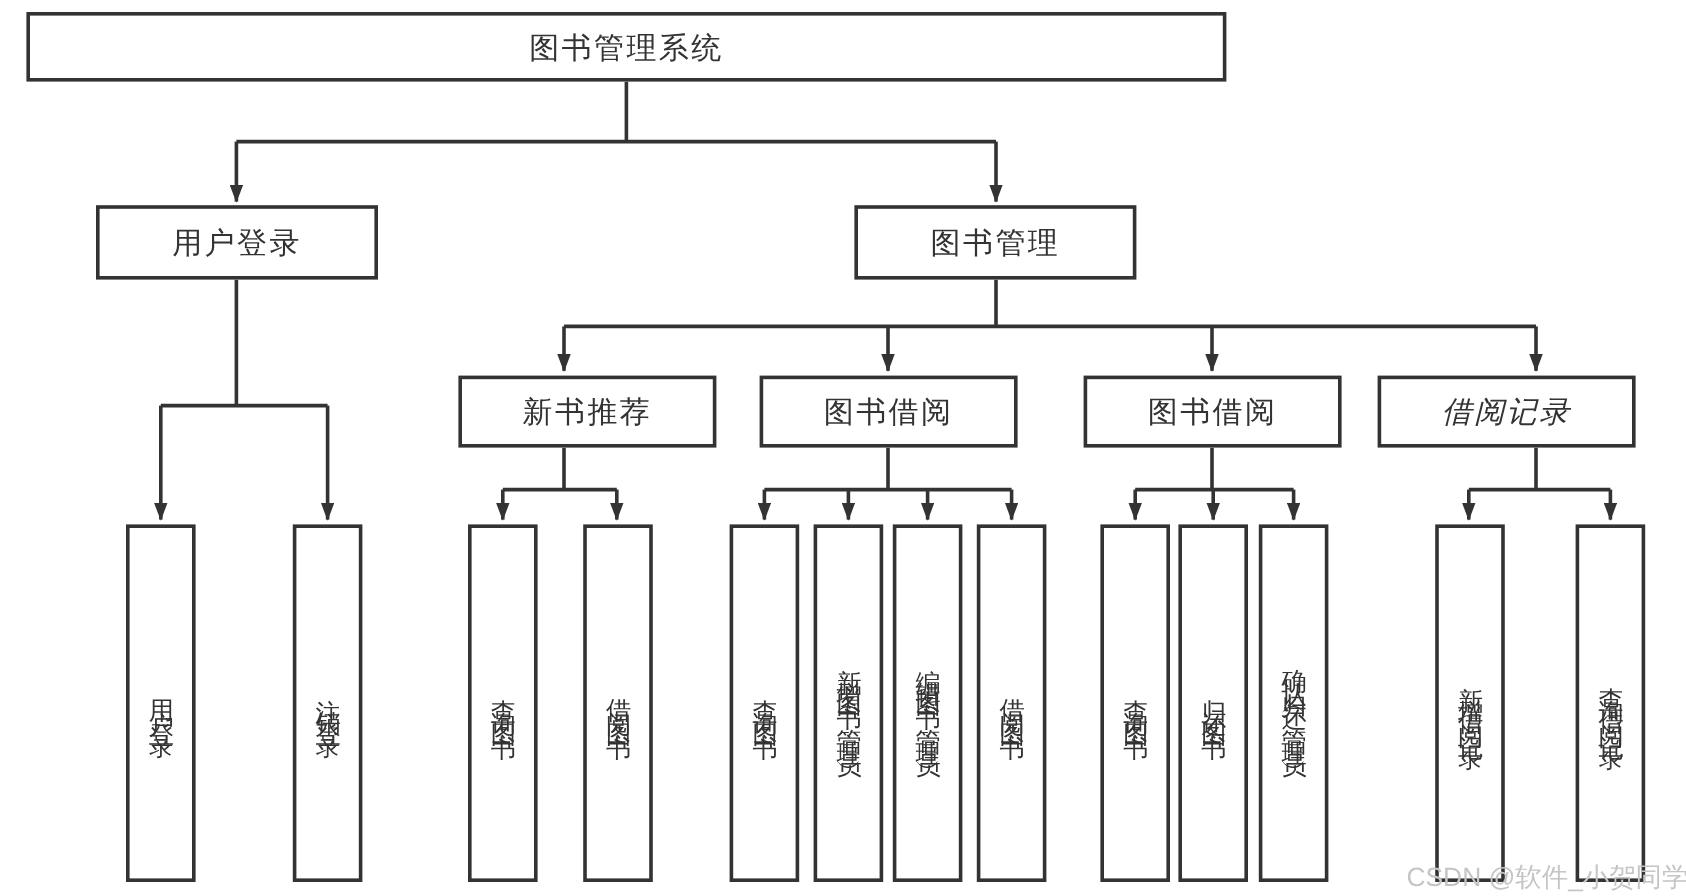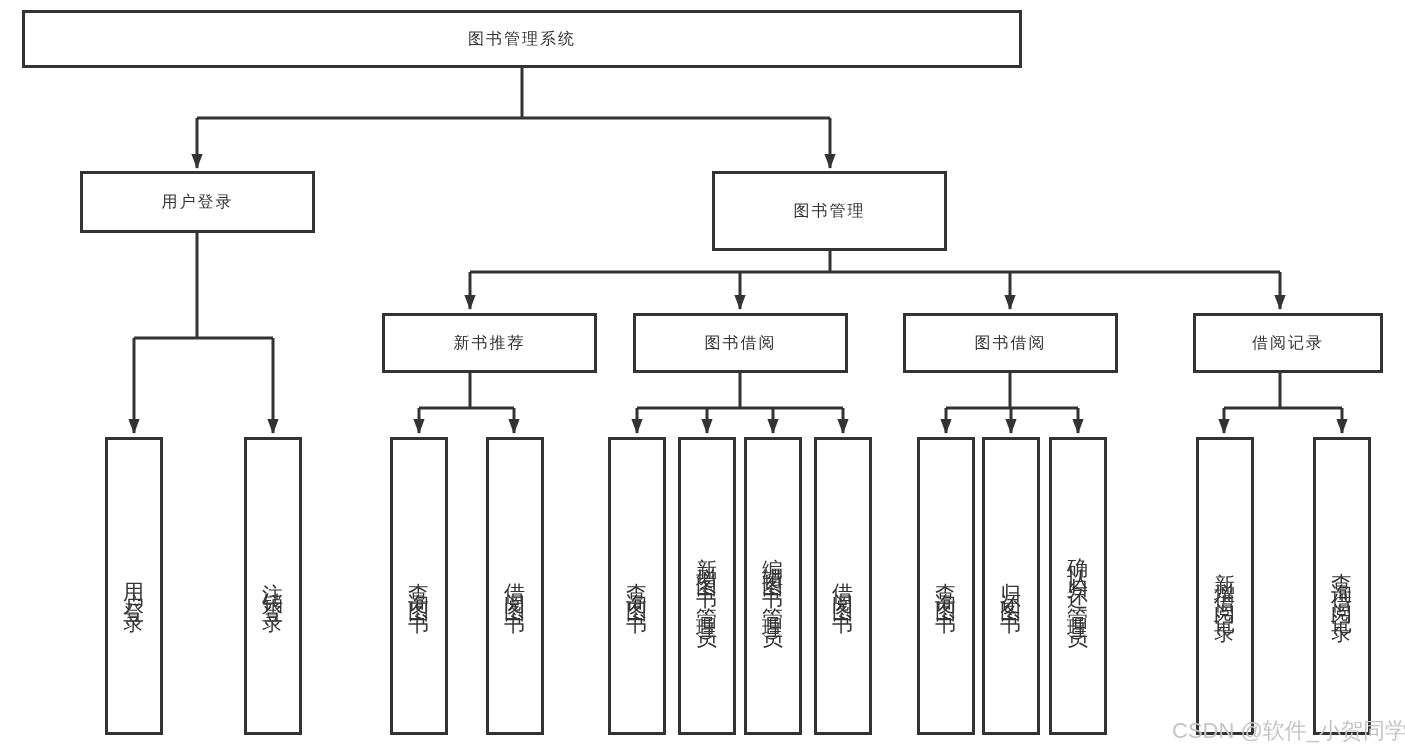--- a/index.html
+++ b/index.html
@@ -25,21 +25,21 @@
     position: absolute;
     box-sizing: border-box;
     border: 3px solid #333333;
     background: #ffffff;
     color: #333333;
     display: flex;
     align-items: center;
     justify-content: center;
   }
   .hbox {
-    font-size: 16px;
+    font-size: 25px;
     letter-spacing: 2px;
     white-space: nowrap;
   }
   .vbox {
     font-size: 21px;
   }
   .vbox .vtext {
     writing-mode: vertical-rl;
     letter-spacing: 10px;
     line-height: 1;
@@ -102,34 +102,34 @@
     </g>
   </svg>
 
   <div class="node hbox" style="left:22px; top:10px; width:1000px; height:58px;">
     <span>图书管理系统</span>
   </div>
 
   <div class="node hbox" style="left:80px; top:171px; width:235px; height:62px;">
     <span>用户登录</span>
   </div>
-  <div class="node hbox" style="left:712px; top:171px; width:235px; height:80px;text-align:center;">
+  <div class="node hbox" style="left:712px; top:171px; width:235px; height:62px;text-align:center;">
     <span>图书管理</span>
   </div>
 
   <div class="node hbox" style="left:382px; top:313px; width:215px; height:60px;">
     <span>新书推荐</span>
   </div>
   <div class="node hbox" style="left:633px; top:313px; width:215px; height:60px;">
     <span>图书借阅</span>
   </div>
   <div class="node hbox" style="left:903px; top:313px; width:215px; height:60px;">
     <span>图书借阅</span>
   </div>
-  <div class="node hbox" style="left:1193px; top:313px; width:190px; height:60px;">
+  <div class="node hbox" style="left:1148px; top:313px; width:215px; height:60px;font-style:italic;">
     <span>借阅记录</span>
   </div>
 
   <div class="node vbox" style="left:105px; top:437px; width:58px; height:298px;">
     <span class="vtext">用户登录</span>
   </div>
   <div class="node vbox" style="left:244px; top:437px; width:58px; height:298px;">
     <span class="vtext">注销登录</span>
   </div>
 

